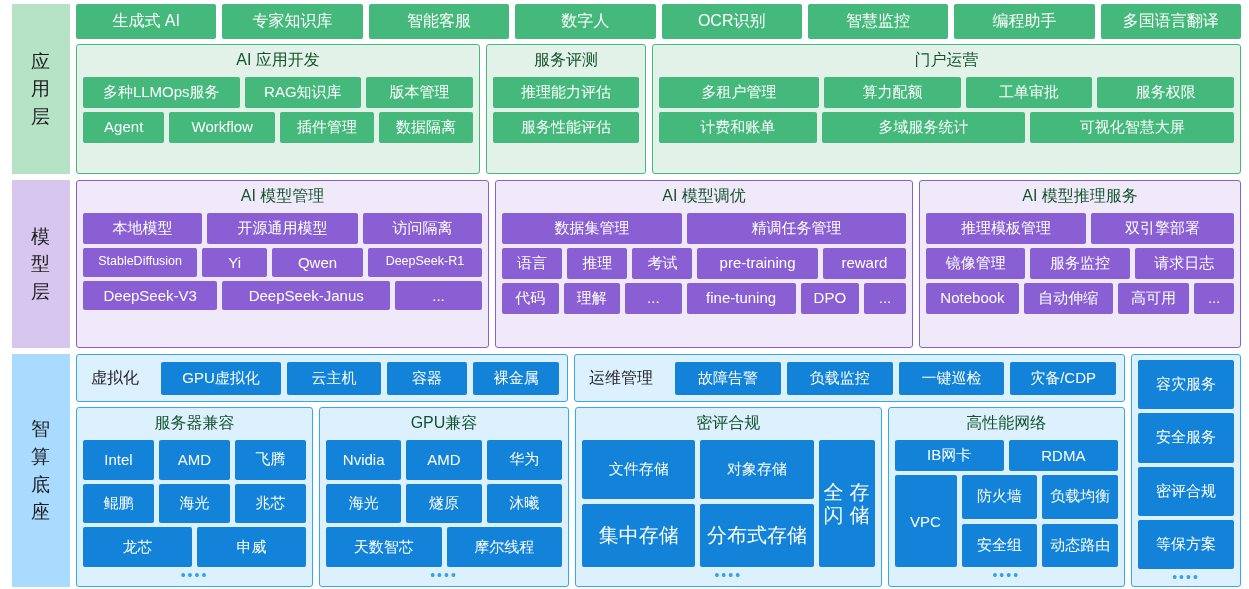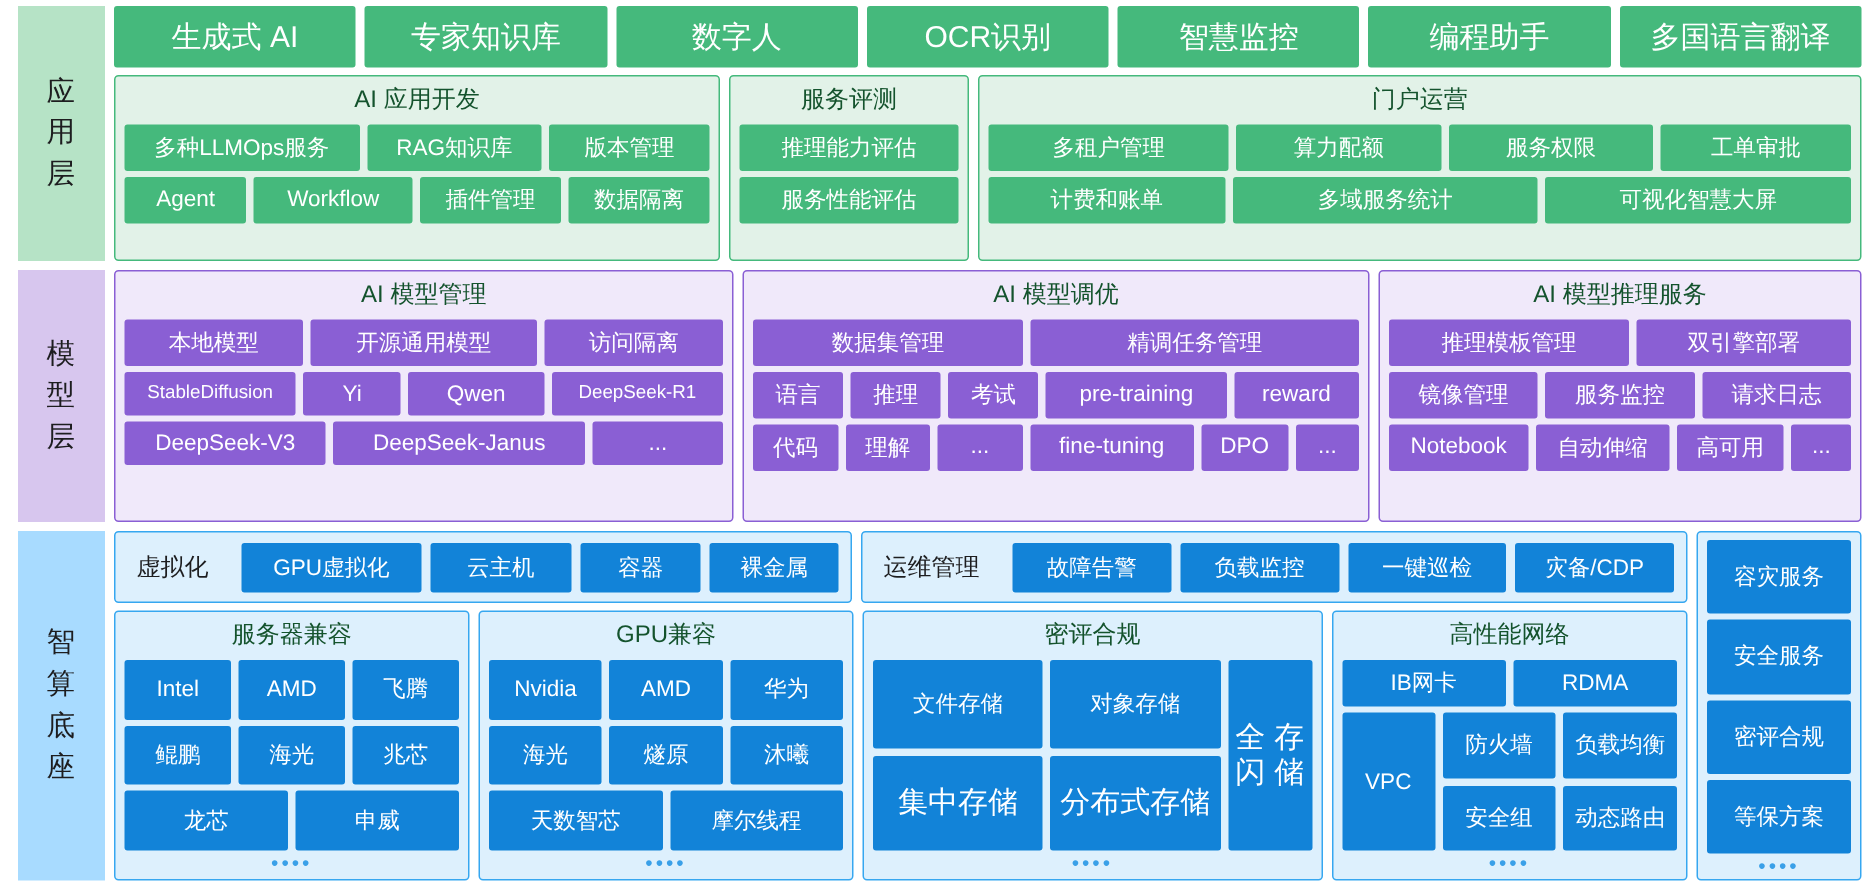--- a/index.html
+++ b/index.html
@@ -23,21 +23,21 @@
   }
   .layer-label span { display: block; }
   .layer-body { flex: 1 1 auto; display: flex; flex-direction: column; gap: 5px; min-width: 0; }
 
   
   .app .layer-label { background: #b6e3c6; }
   .pill-row { display: flex; gap: 6px; }
   .pill {
     flex: 1 1 0; min-width: 0;
     background: #45b97c; color: #fff;
-    font-size: 20px; text-align: center;
+    font-size: 16px; text-align: center;
     padding: 7px 2px; border-radius: 2px;
     white-space: nowrap; overflow: hidden;
   }
   .group-row { display: flex; gap: 6px; }
   .group {
     background: #e2f2e8; border: 1.6px solid #45b97c; border-radius: 3px;
     padding: 4px 6px 6px 6px; display: flex; flex-direction: column; gap: 4px;
     min-width: 0;
   }
   .group-title { text-align: center; font-size: 16px; color: #14532d; padding: 1px 0 2px; }
@@ -102,20 +102,21 @@
   <div class="layer app" style="flex:0 0 170px;">
     <div class="layer-label">
       <span>应</span>
       <span>用</span>
       <span>层</span>
     </div>
     <div class="layer-body">
       <div class="pill-row">
         <div class="pill">生成式 AI</div>
         <div class="pill">专家知识库</div>
+        <div class="pill">智能客服</div>
         <div class="pill">数字人</div>
         <div class="pill">OCR识别</div>
         <div class="pill">智慧监控</div>
         <div class="pill">编程助手</div>
         <div class="pill">多国语言翻译</div>
       </div>
 
       <div class="group-row grow">
 
         <div class="group" style="flex:0 0 404px;">
@@ -141,22 +142,22 @@
           <div class="chips">
             <div class="chip">服务性能评估</div>
           </div>
         </div>
 
         <div class="group grow">
           <div class="group-title">门户运营</div>
           <div class="chips">
             <div class="chip" style="flex:1.12">多租户管理</div>
             <div class="chip" style="flex:0.95">算力配额</div>
+            <div class="chip" style="flex:0.88">工单审批</div>
             <div class="chip" style="flex:0.95">服务权限</div>
-            <div class="chip" style="flex:0.88">工单审批</div>
           </div>
           <div class="chips">
             <div class="chip" style="flex:1.00">计费和账单</div>
             <div class="chip" style="flex:1.30">多域服务统计</div>
             <div class="chip" style="flex:1.30">可视化智慧大屏</div>
           </div>
         </div>
 
       </div>
     </div>

